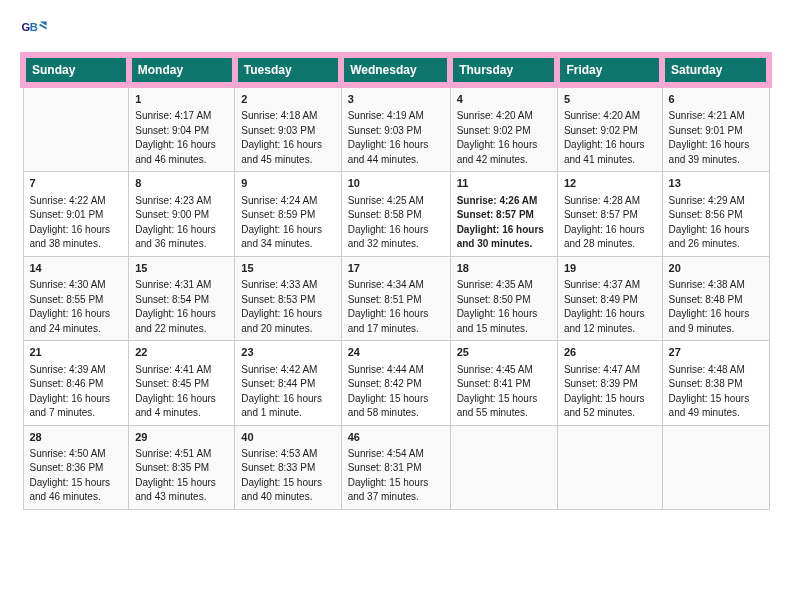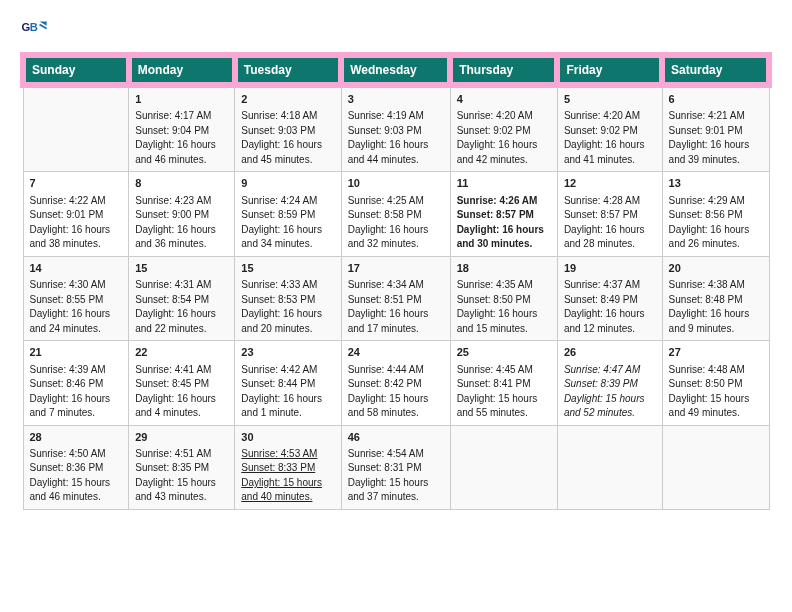--- a/index.html
+++ b/index.html
@@ -218,39 +218,39 @@
 Daylight: 16 hours
 and 1 minute.</span></td>
           <td><span class="day-number">24</span><span class="cell-text" style="white-space: pre-line;">Sunrise: 4:44 AM
 Sunset: 8:42 PM
 Daylight: 15 hours
 and 58 minutes.</span></td>
           <td><span class="day-number">25</span><span class="cell-text" style="white-space: pre-line;">Sunrise: 4:45 AM
 Sunset: 8:41 PM
 Daylight: 15 hours
 and 55 minutes.</span></td>
-          <td><span class="day-number">26</span><span class="cell-text" style="white-space: pre-line; font-style: italic;">Sunrise: 4:47 AM
+          <td><span class="day-number">26</span><span class="cell-text" style="white-space: pre-line;">Sunrise: 4:47 AM
 Sunset: 8:39 PM
 Daylight: 15 hours
 and 52 minutes.</span></td>
           <td><span class="day-number">27</span><span class="cell-text" style="white-space: pre-line;">Sunrise: 4:48 AM
-Sunset: 8:50 PM
+Sunset: 8:38 PM
 Daylight: 15 hours
 and 49 minutes.</span></td>
         </tr>
         <tr>
           <td><span class="day-number">28</span><span class="cell-text" style="white-space: pre-line;">Sunrise: 4:50 AM
 Sunset: 8:36 PM
 Daylight: 15 hours
 and 46 minutes.</span></td>
           <td><span class="day-number">29</span><span class="cell-text" style="white-space: pre-line;">Sunrise: 4:51 AM
 Sunset: 8:35 PM
 Daylight: 15 hours
 and 43 minutes.</span></td>
-          <td><span class="day-number">30</span><span class="cell-text" style="white-space: pre-line; text-decoration: underline;">Sunrise: 4:53 AM
+          <td><span class="day-number">40</span><span class="cell-text" style="white-space: pre-line;">Sunrise: 4:53 AM
 Sunset: 8:33 PM
 Daylight: 15 hours
 and 40 minutes.</span></td>
           <td><span class="day-number">46</span><span class="cell-text" style="white-space: pre-line;">Sunrise: 4:54 AM
 Sunset: 8:31 PM
 Daylight: 15 hours
 and 37 minutes.</span></td>
           <td>&nbsp;</td>
           <td>&nbsp;</td>
           <td>&nbsp;</td>

